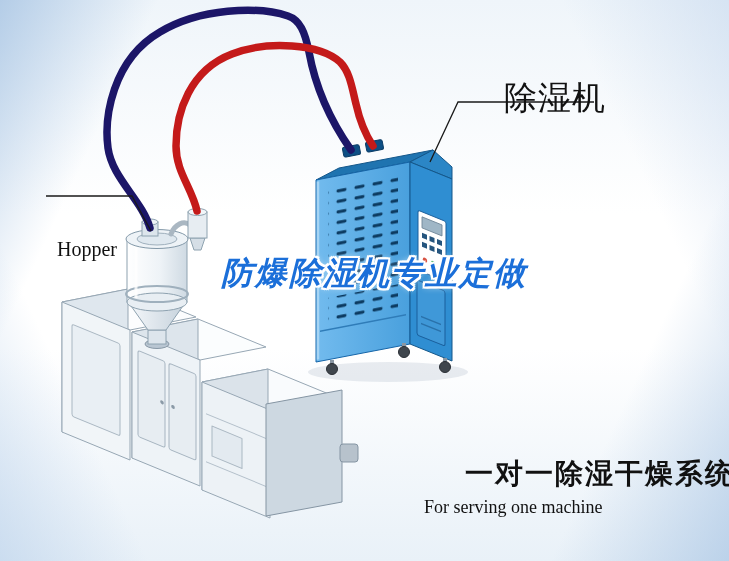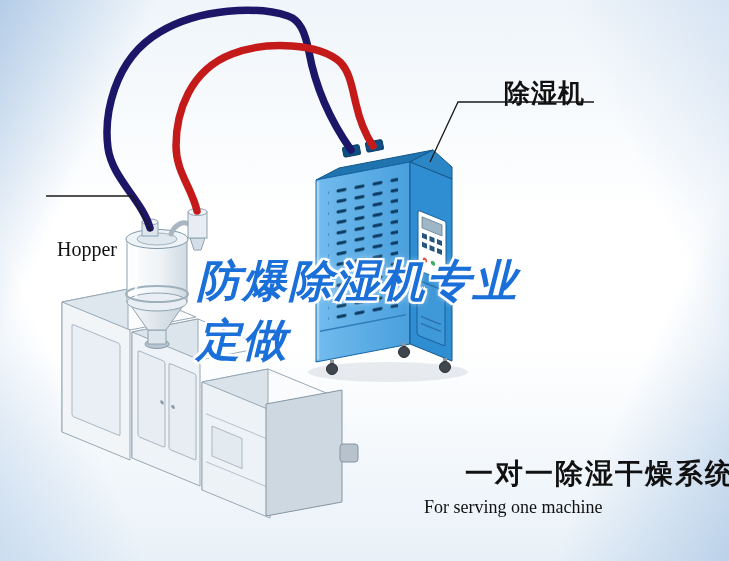--- a/index.html
+++ b/index.html
@@ -10,29 +10,29 @@
     font-family:"Liberation Sans",sans-serif;
     background:
       linear-gradient(115deg, rgba(170,198,228,.85) 0%, rgba(255,255,255,0) 16%),
       linear-gradient(295deg, rgba(176,202,230,.8) 0%, rgba(255,255,255,0) 18%),
       linear-gradient(65deg,  rgba(190,212,236,.7) 0%, rgba(255,255,255,0) 15%),
       linear-gradient(245deg, rgba(198,216,238,.6) 0%, rgba(255,255,255,0) 17%),
       linear-gradient(180deg,#eff5fa 0%,#ffffff 38%,#ffffff 62%,#e9f1f8 100%);
   }
   svg{position:absolute;left:0;top:0;}
   .txt{position:absolute;white-space:nowrap;color:#111;}
-  .cn-big{font-weight:700;font-size:26px;letter-spacing:1px;}
+  .cn-big{font-weight:400;font-size:33px;letter-spacing:1px;}
   .en-serif{font-family:"Liberation Serif",serif;font-size:20px;}
   .lbl-dehum-cn{left:504px;top:76px;}
   .lbl-dehum-en{left:492px;top:104px;}
   .lbl-hopper-cn{left:50px;top:170px;}
   .lbl-hopper-en{left:57px;top:198px;margin-top:40px;}
   .watermark{
     position:absolute;left:374px;top:252px;transform:translateX(-50%);
-    font-style:italic;font-weight:700;font-size:44px;letter-spacing:2px;
+    font-style:italic;font-weight:700;font-size:32px;letter-spacing:2px;
     color:#1b6fd9;z-index:6;
     text-shadow:-2px -2px 0 #fff,2px -2px 0 #fff,-2px 2px 0 #fff,2px 2px 0 #fff,
                 -2px 0 0 #fff,2px 0 0 #fff,0 -2px 0 #fff,0 2px 0 #fff,0 0 7px rgba(255,255,255,.95);
   }
   .bottom-cn{left:417px;top:455px;font-weight:700;font-size:28px;letter-spacing:2px;margin-left:48px;}
   .bottom-en{left:424px;top:497px;font-size:18px;}
 </style>
 </head>
 <body>
 

